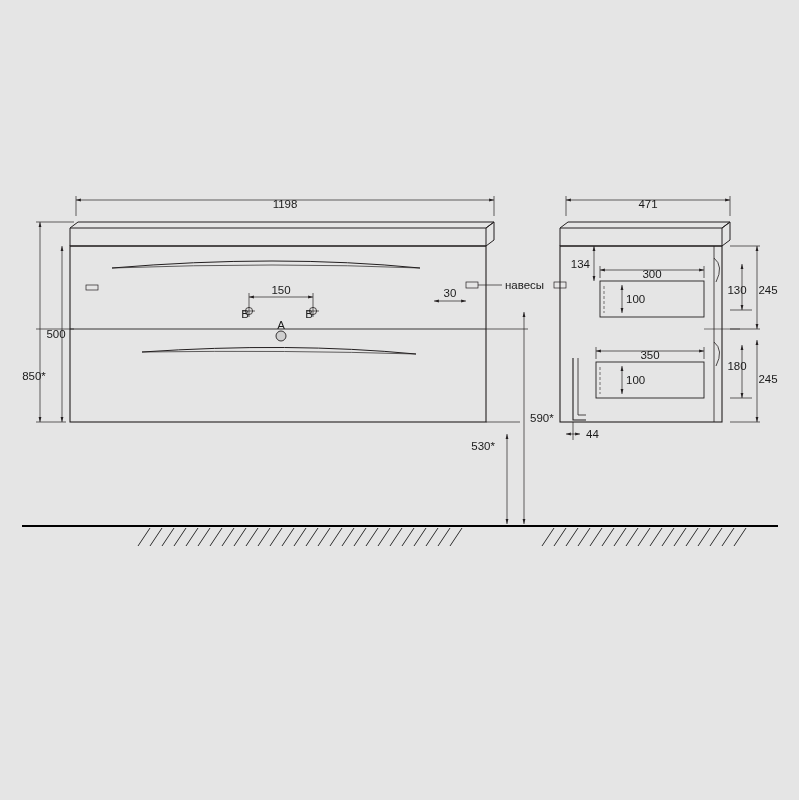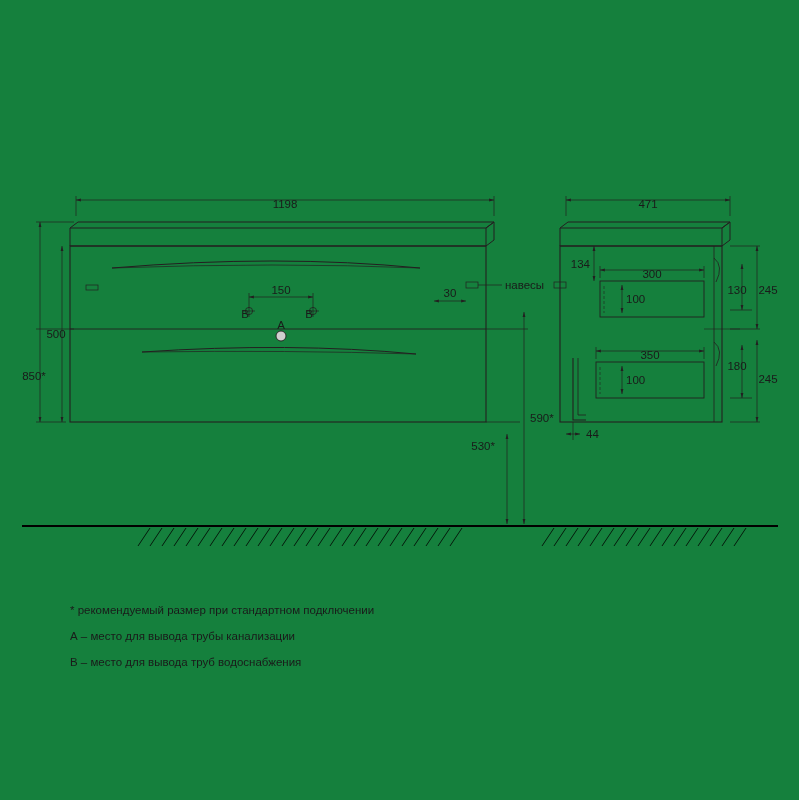--- a/index.html
+++ b/index.html
@@ -8,21 +8,21 @@
     background: #ffffff;
   }
   body {
     font-family: "Liberation Sans", sans-serif;
     color: #1a1a1a;
   }
   #sheet {
     position: relative;
     width: 799px;
     height: 800px;
-    background: #15803d;
+    background: #e5e5e5;
     overflow: hidden;
   }
   svg.drawing {
     position: absolute;
     left: 0;
     top: 0;
     width: 799px;
     height: 800px;
   }
   .legend {
@@ -258,19 +258,14 @@
         <line x1="674" y1="546" x2="686" y2="528"></line>
         <line x1="686" y1="546" x2="698" y2="528"></line>
         <line x1="698" y1="546" x2="710" y2="528"></line>
         <line x1="710" y1="546" x2="722" y2="528"></line>
         <line x1="722" y1="546" x2="734" y2="528"></line>
         <line x1="734" y1="546" x2="746" y2="528"></line>
       </g>
     </g>
   </svg>
 
-  <div class="legend">
-    <div class="legend-line">* рекомендуемый размер при стандартном подключении</div>
-    <div class="legend-line">А – место для вывода трубы канализации</div>
-    <div class="legend-line">В – место для вывода труб водоснабжения</div>
-  </div>
 
 </div>
 
 </body></html>

